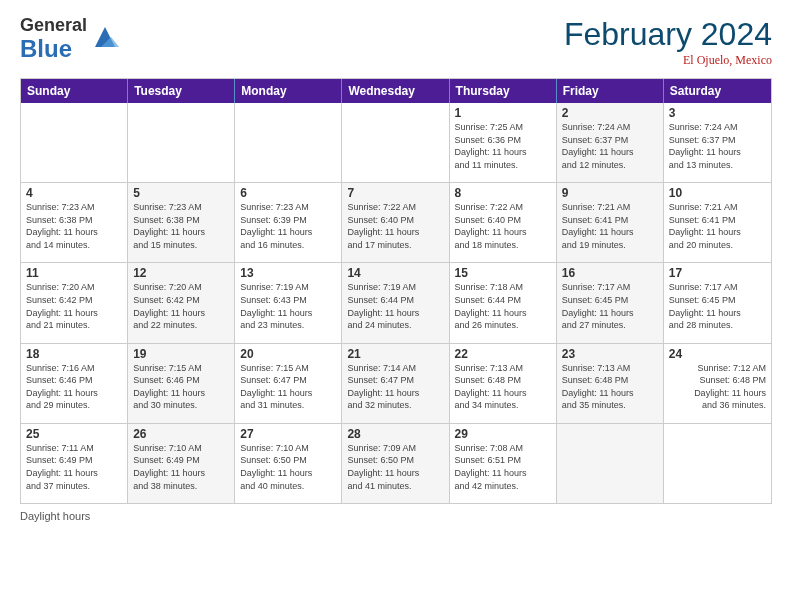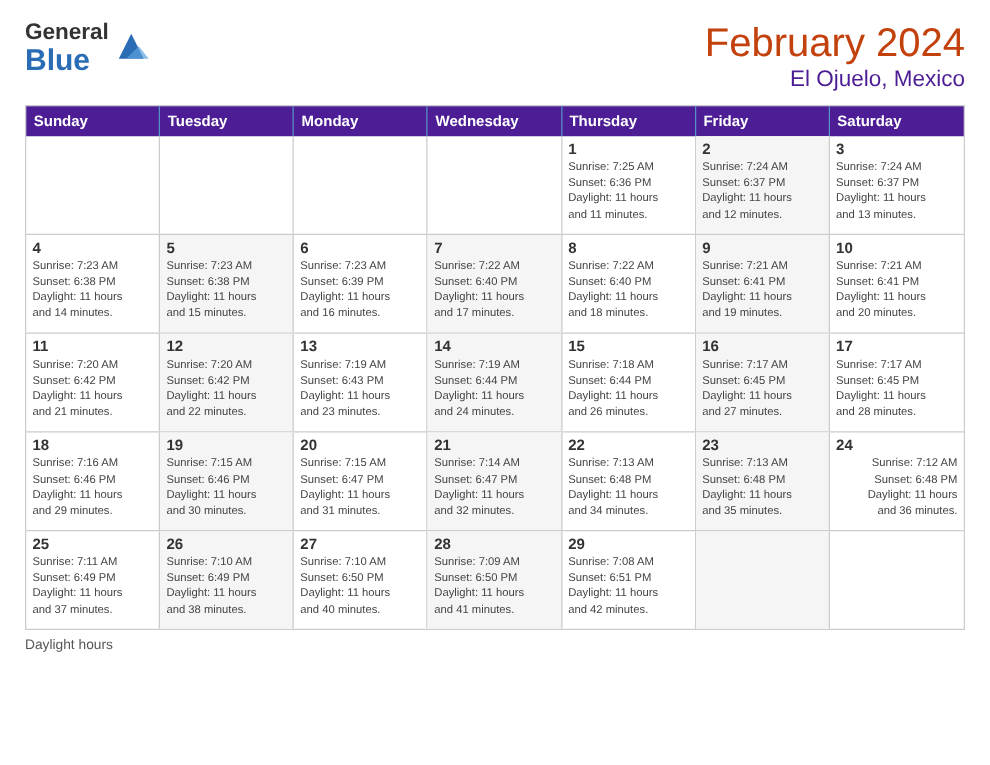--- a/index.html
+++ b/index.html
@@ -47,25 +47,26 @@
       height: 28px;
       margin-left: 4px;
       margin-top: -4px;
     }
     .title-block {
       text-align: right;
     }
     .month-title {
       font-size: 32px;
       font-weight: normal;
-      color: #c2410c;
+      color: #0c4a6e;
     }
     .subtitle {
-      font-size: 18px;
-      color: #4c1d95;
+      font-size: 12px;
+      color: #b91c1c;
+      font-family: Liberation Serif, serif;
     }
     .calendar {
       flex: 1;
       display: flex;
       flex-direction: column;
       border: 1px solid #ccc;
     }
     .cal-header {
       display: grid;
       grid-template-columns: repeat(7, 1fr);

